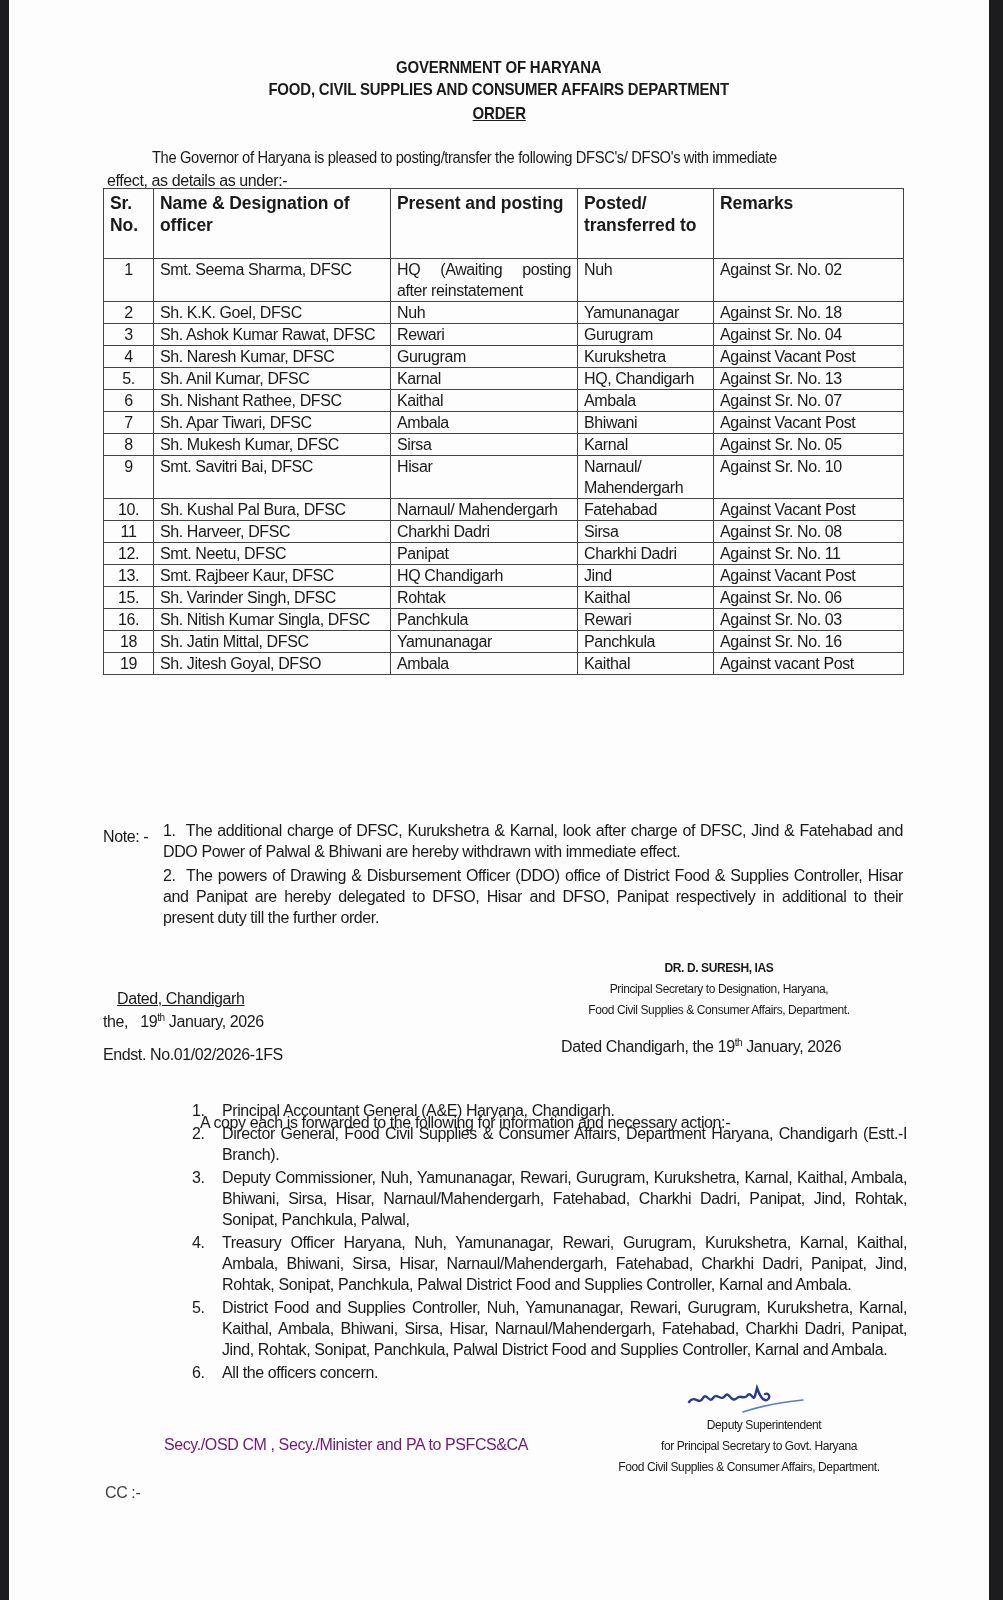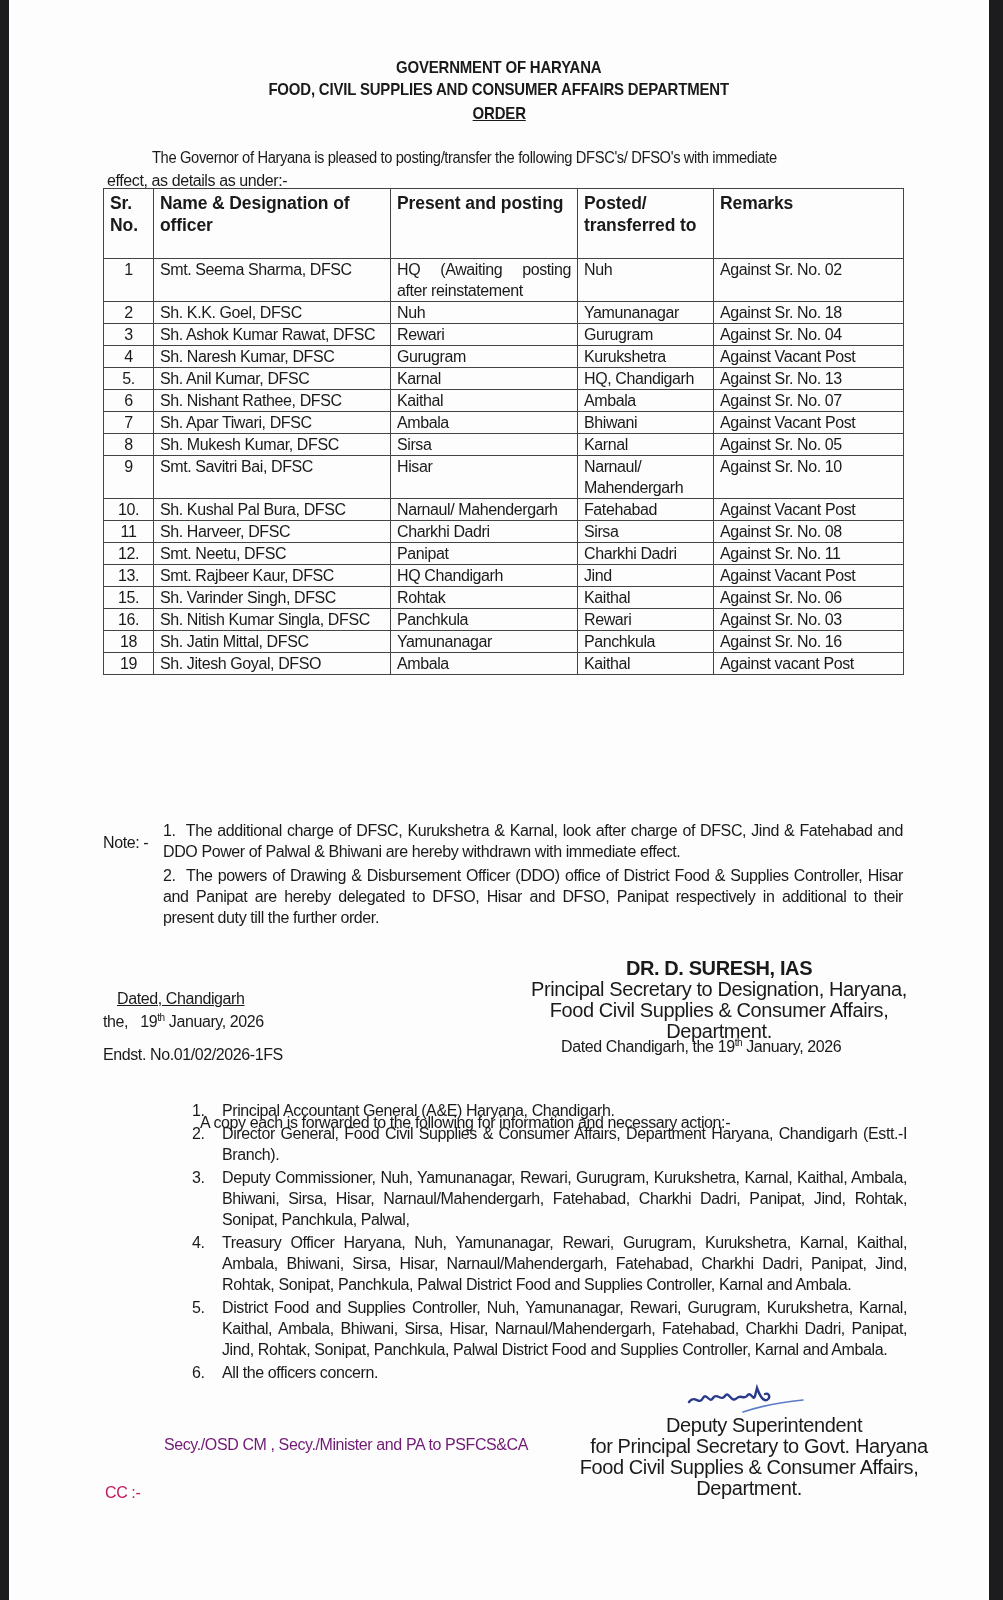--- a/index.html
+++ b/index.html
@@ -67,29 +67,29 @@
     }
     .tbl td.sr { text-align: center; padding: 0 4px; }
     .tbl td.pj { text-align: justify; }
     .col-sr { width: 50px; }
     .col-name { width: 237px; }
     .col-present { width: 187px; }
     .col-posted { width: 136px; }
     .col-remarks { width: 190px; }
 
     .notes { position: absolute; left: 94px; top: 820px; width: 810px; }
-    .note-label { position: absolute; left: 0; top: 12px; }
+    .note-label { position: absolute; left: 0; top: 6px; }
     .note-item { position: absolute; left: 60px; width: 740px; text-align: justify; text-align-last: left; }
     .note-item .num { display: inline-block; width: 18px; }
 
-    .sig-block { position: absolute; text-align: center; font-size: 20px; line-height: 21px; letter-spacing: -0.4px; }
+    .sig-block { position: absolute; text-align: center; font-size: 12px; line-height: 21px; letter-spacing: -0.4px; }
     .copy-list { position: absolute; left: 183px; top: 1100px; width: 715px; }
     .copy-item { position: relative; padding-left: 30px; text-align: justify; text-align-last: left; font-size: 16px; line-height: 21px; letter-spacing: -0.4px; margin-bottom: 2px; }
     .copy-item .num { position: absolute; left: 0; top: 0; }
-    .gray { color: #be185d; }
+    .gray { color: #404040; }
     sup { font-size: 10px; line-height: 0; }
   </style>
 </head>
 <body>
 
 <div class="page">
 
   <div class="hdr" style="top:58px;"><span>GOVERNMENT OF HARYANA</span></div>
   <div class="hdr" style="top:80px;"><span>FOOD, CIVIL SUPPLIES AND CONSUMER AFFAIRS DEPARTMENT</span></div>
   <div class="hdr" style="top:104px;"><span class="order">ORDER</span></div>

